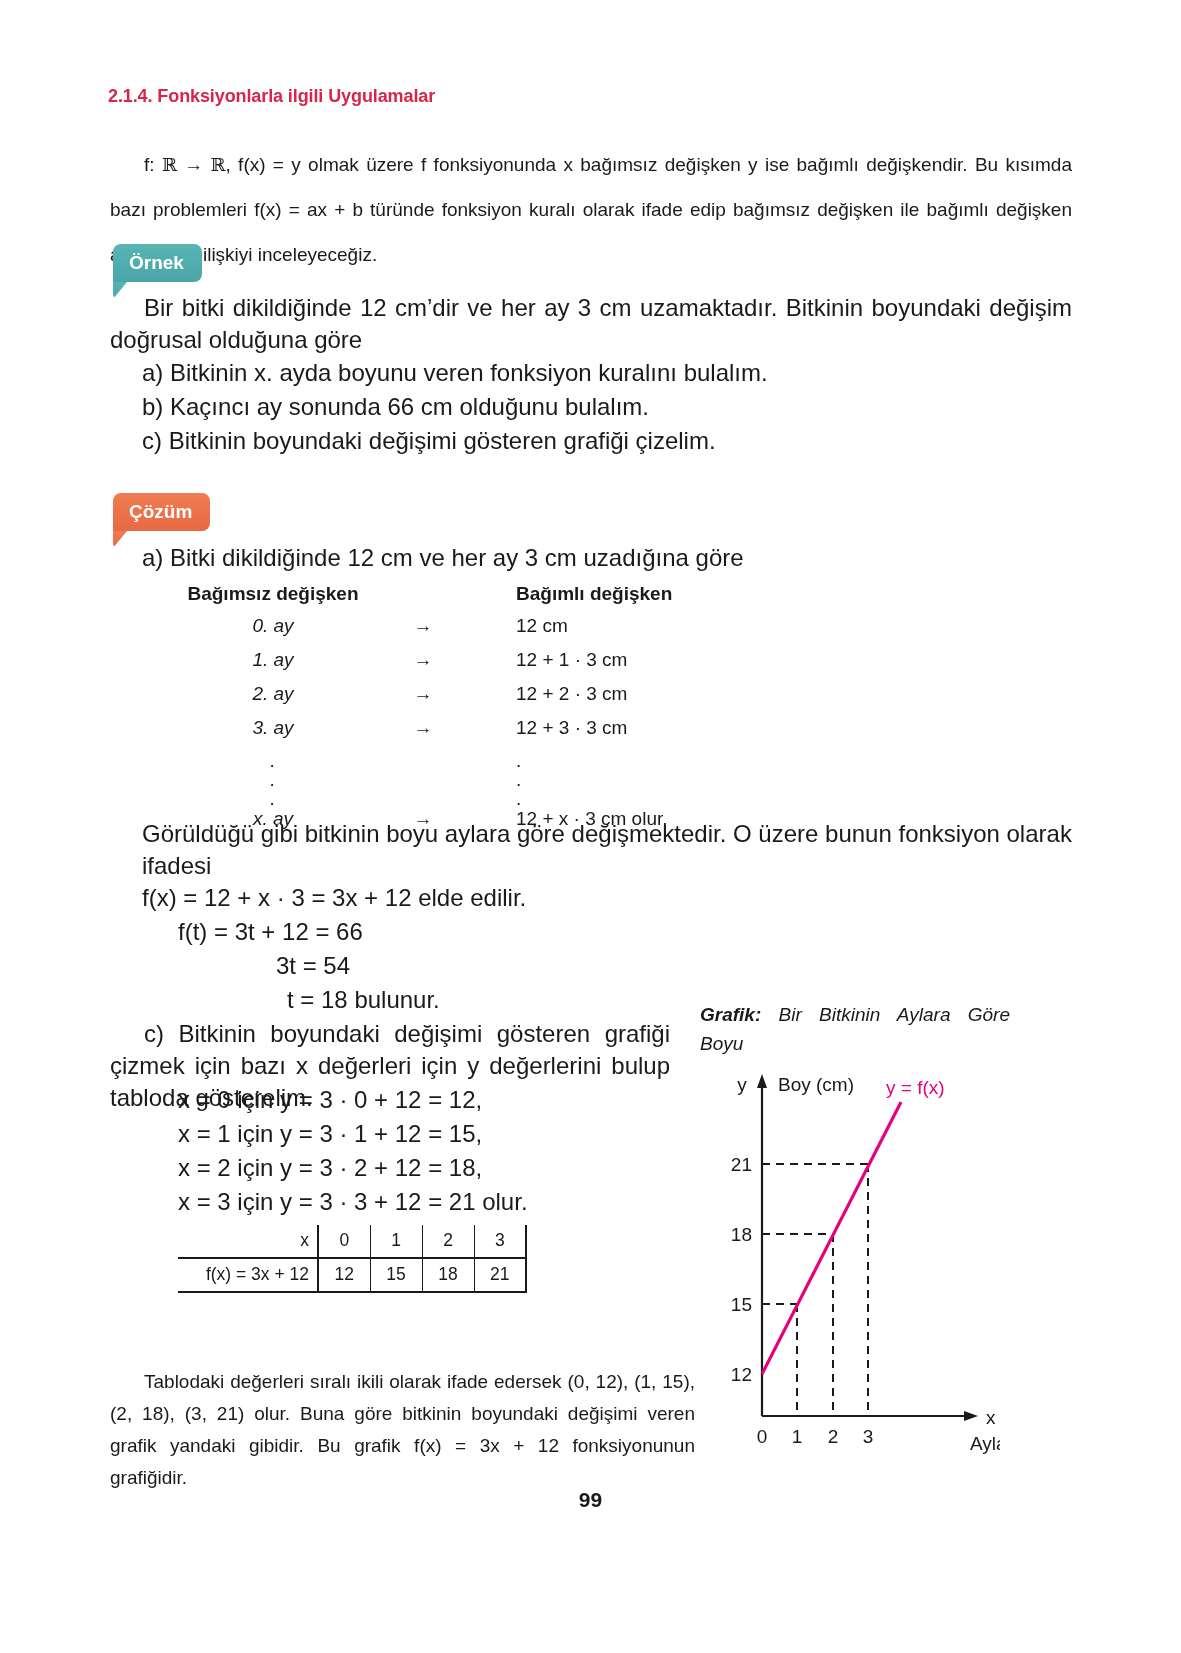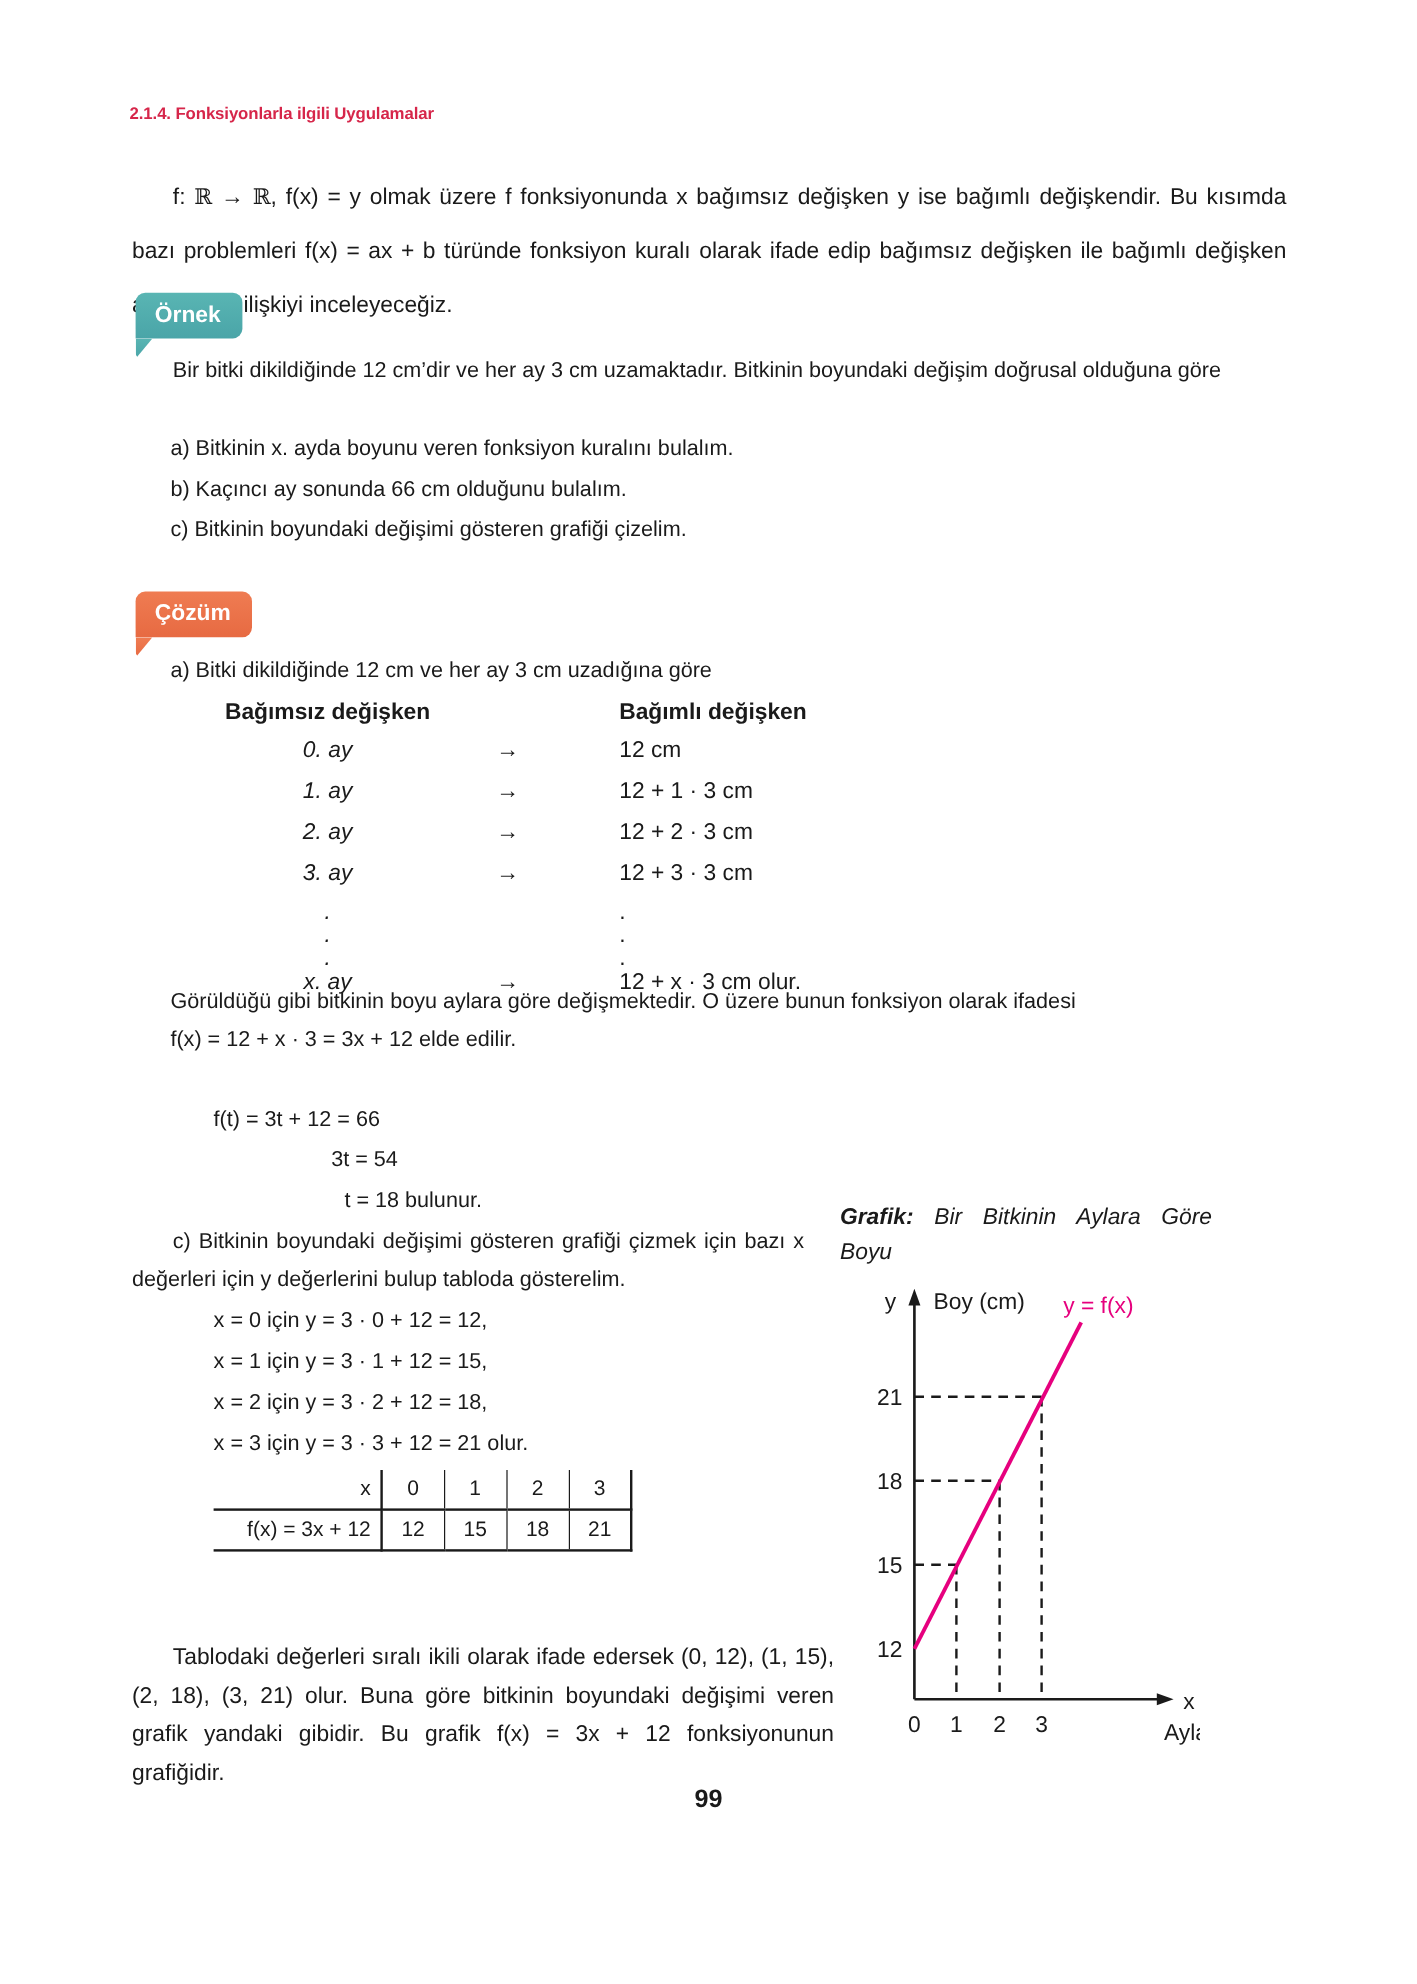--- a/index.html
+++ b/index.html
@@ -21,21 +21,21 @@
     position: absolute;
     inset: 0;
     padding: 0;
   }
 
   
   .section-heading {
     position: absolute;
     left: 108px;
     top: 86px;
-    font-size: 14px;
+    font-size: 18px;
     font-weight: bold;
     color: #d6264a;
     letter-spacing: -0.1px;
   }
 
   
   .intro {
     position: absolute;
     left: 110px;
     top: 142px;
@@ -77,21 +77,21 @@
   }
   .tag-cozum {
     left: 113px;
     top: 493px;
     background: linear-gradient(180deg, #ef7c52 0%, #e76a42 100%);
   }
 
   
   .para {
     position: absolute;
-    font-size: 18px;
+    font-size: 24px;
     line-height: 32px;
   }
   .justify { text-align: justify; }
 
   .q-intro {
     left: 110px;
     top: 292px;
     width: 962px;
     text-indent: 34px;
   }

